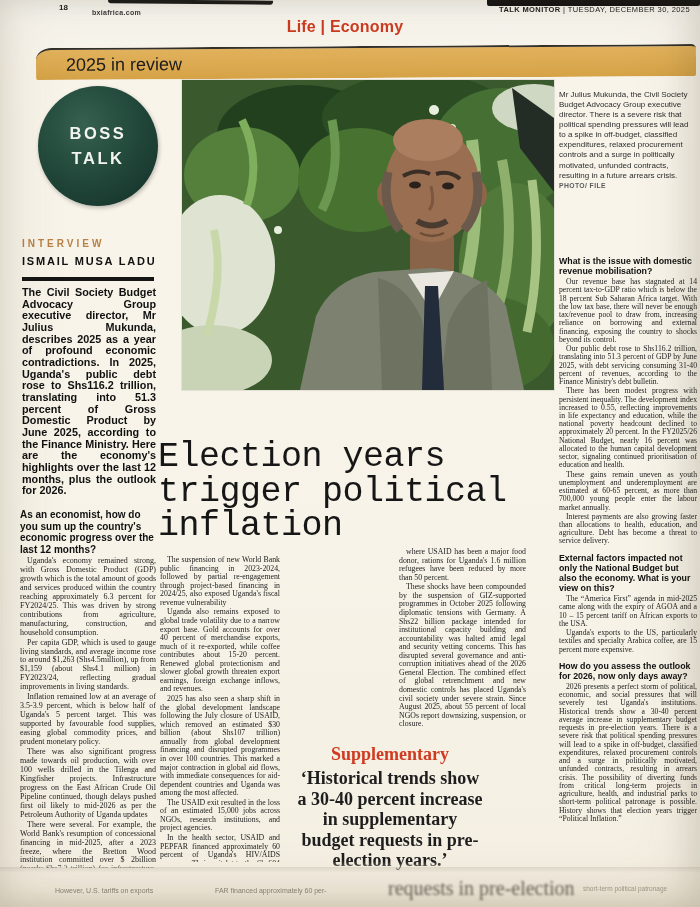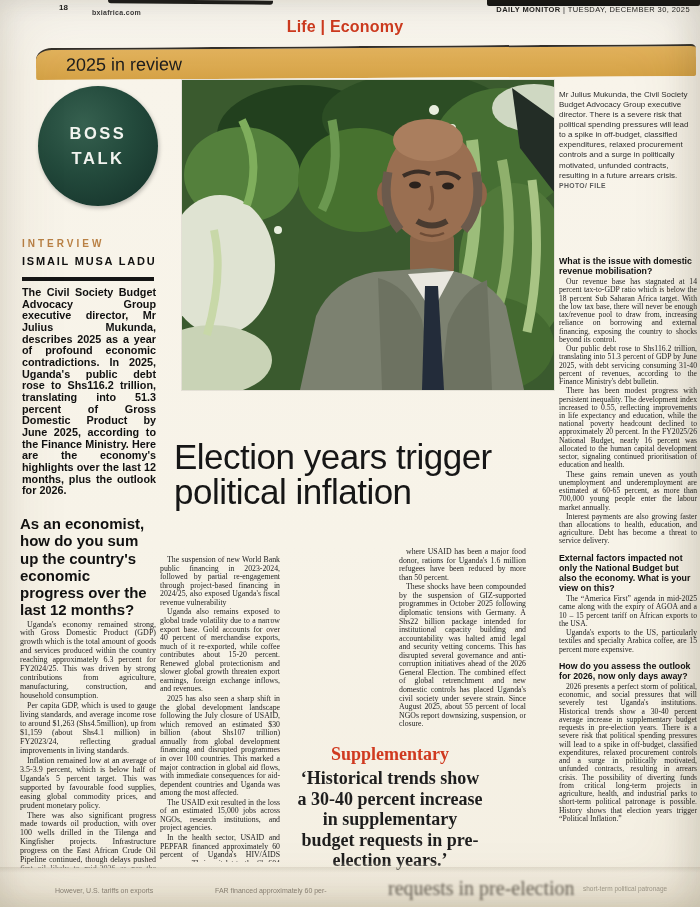--- a/index.html
+++ b/index.html
@@ -39,36 +39,36 @@
     font-size:16.5px;letter-spacing:2.5px;line-height:1.5;}
   .kicker{left:22px;top:238px;font-size:10px;font-weight:bold;color:#b98145;letter-spacing:3px;}
   .byline{left:22px;top:255px;font-size:11px;font-weight:bold;color:#111;letter-spacing:1.8px;}
   .rule{left:22px;top:277px;width:132px;height:4px;background:#151515;}
   .intro{left:22px;top:287px;width:134px;font-size:10.8px;line-height:1.08;font-weight:bold;color:#101010;text-align:justify;}
 
   .qa{font-family:"Liberation Serif",serif;}
   .qa .q{font-family:"Liberation Sans",sans-serif;font-weight:bold;color:#111;margin:7px 0 2px;line-height:1.15;}
   .qa p{margin:0 0 1px;text-indent:7px;text-align:justify;color:#222;}
   .left-qa{left:20px;top:503px;width:136px;max-height:365px;overflow:hidden;}
-  .left-qa .q{font-size:15px;margin-top:12px;}
+  .left-qa .q{font-size:10px;margin-top:6px;}
   .left-qa p{font-size:8px;line-height:1.12;}
 
   
   .photo{left:182px;top:80px;width:372px;height:310px;box-shadow:0 0 0 1px rgba(0,0,0,.08);}
 
   
   .caption{left:559px;top:90px;width:137px;font-size:8px;line-height:1.26;color:#2d2d2d;}
   .caption .credit{font-size:6.8px;font-weight:bold;color:#5c5c5c;letter-spacing:.4px;}
   .right-qa{left:559px;top:256px;width:138px;max-height:648px;overflow:hidden;}
   .right-qa .q{font-size:8.8px;}
   .right-qa p{font-size:7.7px;line-height:1.07;}
 
   
   .hl-kicker{left:159px;top:396px;font-family:"Liberation Serif",serif;font-size:38px;color:#c0441c;letter-spacing:-.5px;}
-  .hl-title{left:174px;top:440px;width:398px;font-family:Liberation Sans, sans-serif;font-size:35px;line-height:.99;color:#161616;letter-spacing:-.5px;}
+  .hl-title{left:158px;top:440px;width:398px;font-family:Liberation Mono, monospace;font-size:35px;line-height:.99;color:#161616;letter-spacing:-.5px;}
 
   
   .mid1{left:160px;top:556px;width:120px;max-height:306px;overflow:hidden;}
   .mid2{left:399px;top:548px;width:127px;}
   .mid1 p,.mid2 p{font-size:7.8px;line-height:1.1;}
 
   
   .pq{left:296px;top:744px;width:188px;text-align:center;}
   .pq-label{font-family:"Liberation Serif",serif;font-weight:bold;font-size:18px;color:#d03a20;margin:0 0 3px;}
   .pq-text{font-family:"Liberation Serif",serif;font-weight:600;font-size:18px;line-height:1.14;color:#1e1e1e;}
@@ -88,21 +88,21 @@
 <body>
 
 <div class="page">
 
   <div class="abs art1"></div>
   <div class="abs art2"></div>
 
   <div class="abs pagenum">18</div>
   <div class="abs siteurl">bxiafrica.com</div>
   <div class="abs mast-right">
-    <span class="paper">DAILY MONITOR</span>
+    <span class="paper">TALK MONITOR</span>
     <span>| TUESDAY, DECEMBER 30, 2025</span>
   </div>
   <div class="abs section-label">Life | Economy</div>
 
   <div class="abs banner">
     <span>2025 in review</span>
   </div>
 
   <div class="abs badge">
     <span>BOSS TALK</span>

